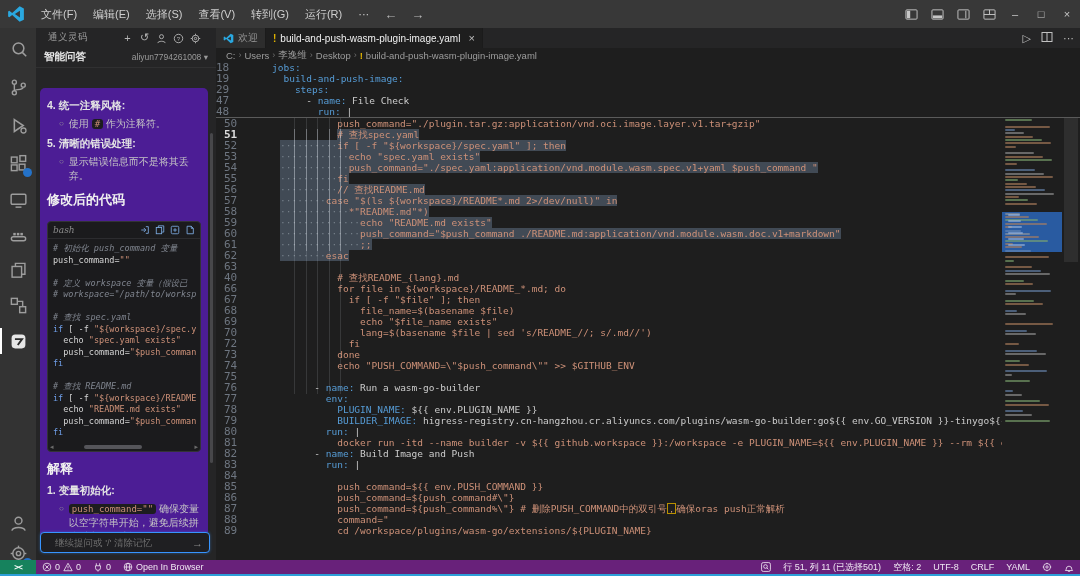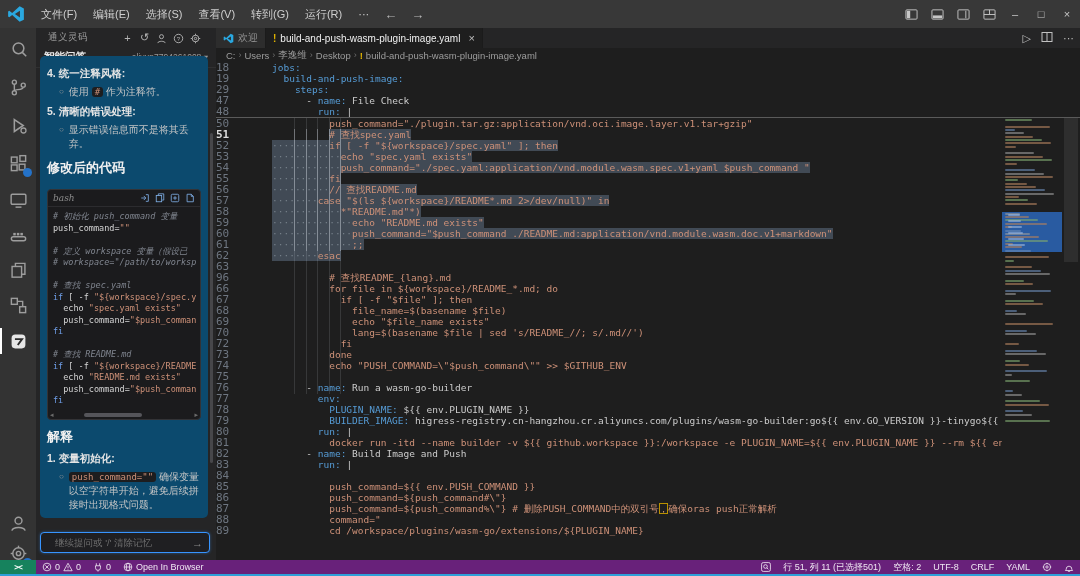--- a/index.html
+++ b/index.html
@@ -31,21 +31,21 @@
   #sidebar{left:36px;top:28px;width:180px;height:532px;background:#252526;overflow:hidden;}
   #sb-head{left:0;top:0;width:180px;height:19px;display:flex;align-items:center;padding:0 12px;}
   #sb-title{color:#9d9d9d;font-size:9.5px;flex:1;letter-spacing:.5px;}
   .sb-hic{color:#b5b5b5;font-size:11px;width:17px;text-align:center;}
   .sb-hic svg{width:11px;height:11px;vertical-align:-2px;}
   #sb-row2{left:0;top:19px;width:180px;height:21px;display:flex;align-items:center;padding:0 8px;border-bottom:1px solid #303031;}
   #qa-tab{color:#e8e8e8;font-size:10.5px;font-weight:bold;flex:1;}
   #account{color:#9a9a9a;font-size:8.5px;}
   #sb-scrollbar{right:3px;top:105px;width:3px;height:330px;background:#47474a;border-radius:2px;}
 
-  #chat-card{left:4px;top:28px;width:168px;height:462px;background:#0c4a6e;border-radius:5px;padding:6px 7px;overflow:hidden;}
+  #chat-card{left:4px;top:60px;width:168px;height:462px;background:#4c1d95;border-radius:5px;padding:6px 7px;overflow:hidden;}
   .ci-t{color:#e4e4e4;font-size:10.5px;font-weight:bold;margin:5px 0 4px 0;}
   .ci-b{display:flex;gap:5px;color:#c6c6c6;font-size:10px;line-height:14px;margin:0 0 6px 12px;}
   .ci-dot{color:#9a9a9a;font-size:8px;line-height:14px;}
   .chip{background:#1d1d1f;border-radius:3px;padding:0 3px;font-family:"DejaVu Sans Mono",monospace;font-size:9px;color:#ce9178;}
   .chat-h3{color:#f0f0f0;font-size:13px;font-weight:bold;margin:8px 0 6px 0;}
   #codeblock{background:#1b1b1d;border:1px solid #333336;border-radius:4px;margin:12px 0 4px 0;}
   #cb-head{height:17px;display:flex;align-items:center;padding:0 5px;border-bottom:1px solid #2c2c2f;}
   #cb-lang{color:#8b8b8b;font-size:9px;font-style:italic;flex:1;font-family:"DejaVu Serif",serif;}
   .cb-ic{margin-left:5px;display:inline-flex;}
   .cb-ic svg{width:10px;height:10px;}
@@ -84,21 +84,21 @@
   .eline .ln{position:absolute;left:0;top:0;width:44px;text-align:left;color:#6e7681;font-size:11px;}
   .eline .ln.cur{color:#dcdcdc;font-weight:bold;}
   .eline .ctx{position:absolute;left:56px;top:0;right:0;overflow:hidden;}
   .tk-k{color:#569cd6;}
   .tk-p{color:#cccccc;}
   .tk-s{color:#ce9178;}
   .tk-box{color:#ce9178;outline:1px solid #b99000;outline-offset:-1px;}
   .selbg{background:#414a55;}
   .tk-wd{color:#76808a;}
   #sticky{position:absolute;left:0;top:0;width:864px;background:#1e1e1e;border-bottom:1px solid #5a5a5a;z-index:3;}
-  #codelines{position:absolute;left:0;top:56px;width:786px;}
+  #codelines{position:absolute;left:8px;top:56px;width:786px;}
   .iguide{position:absolute;width:1px;background:rgba(210,220,230,.14);z-index:1;}
   .iguide.bright{background:rgba(225,232,240,.34);}
 
   
   #minimap{left:1002px;top:62px;width:60px;height:498px;background:#1e1e1e;overflow:hidden;}
   .mm-stripe{position:absolute;height:2px;border-radius:1px;opacity:.6;}
   #mm-sel{position:absolute;left:0;width:60px;background:#2b66b8;opacity:.85;}
   #vscroll{left:1062px;top:62px;width:18px;height:498px;}
   #vscroll-handle{position:absolute;left:2px;top:0;width:14px;height:200px;background:rgba(120,120,120,.18);}
 
@@ -406,21 +406,21 @@
         <div class="eline"><span class="ln">54</span><span class="ctx"><span class="tk-wd selbg">············</span><span class="tk-s selbg">push_command="./spec.yaml:application/vnd.module.wasm.spec.v1+yaml $push_command "</span></span></div>
         <div class="eline"><span class="ln">55</span><span class="ctx"><span class="tk-wd selbg">··········</span><span class="tk-s selbg">fi</span></span></div>
         <div class="eline"><span class="ln">56</span><span class="ctx"><span class="tk-wd selbg">··········</span><span class="tk-s selbg">// 查找README.md</span></span></div>
         <div class="eline"><span class="ln">57</span><span class="ctx"><span class="tk-wd selbg">········</span><span class="tk-s selbg">case "$(ls ${workspace}/README*.md 2&gt;/dev/null)" in</span></span></div>
         <div class="eline"><span class="ln">58</span><span class="ctx"><span class="tk-wd selbg">············</span><span class="tk-s selbg">*"README.md"*)</span></span></div>
         <div class="eline"><span class="ln">59</span><span class="ctx"><span class="tk-wd selbg">··············</span><span class="tk-s selbg">echo "README.md exists"</span></span></div>
         <div class="eline"><span class="ln">60</span><span class="ctx"><span class="tk-wd selbg">··············</span><span class="tk-s selbg">push_command="$push_command ./README.md:application/vnd.module.wasm.doc.v1+markdown"</span></span></div>
         <div class="eline"><span class="ln">61</span><span class="ctx"><span class="tk-wd selbg">··············</span><span class="tk-s selbg">;;</span></span></div>
         <div class="eline"><span class="ln">62</span><span class="ctx"><span class="tk-wd selbg">········</span><span class="tk-s selbg">esac</span></span></div>
         <div class="eline"><span class="ln">63</span><span class="ctx"></span></div>
-        <div class="eline"><span class="ln">96</span><span class="ctx"><span>          </span><span class="tk-s"># 查找README_{lang}.md</span></span></div>
+        <div class="eline"><span class="ln">40</span><span class="ctx"><span>          </span><span class="tk-s"># 查找README_{lang}.md</span></span></div>
         <div class="eline"><span class="ln">66</span><span class="ctx"><span>          </span><span class="tk-s">for file in ${workspace}/README_*.md; do</span></span></div>
         <div class="eline"><span class="ln">67</span><span class="ctx"><span>            </span><span class="tk-s">if [ -f "$file" ]; then</span></span></div>
         <div class="eline"><span class="ln">68</span><span class="ctx"><span>              </span><span class="tk-s">file_name=$(basename $file)</span></span></div>
         <div class="eline"><span class="ln">69</span><span class="ctx"><span>              </span><span class="tk-s">echo "$file_name exists"</span></span></div>
         <div class="eline"><span class="ln">70</span><span class="ctx"><span>              </span><span class="tk-s">lang=$(basename $file | sed 's/README_//; s/.md//')</span></span></div>
         <div class="eline"><span class="ln">72</span><span class="ctx"><span>            </span><span class="tk-s">fi</span></span></div>
         <div class="eline"><span class="ln">73</span><span class="ctx"><span>          </span><span class="tk-s">done</span></span></div>
         <div class="eline"><span class="ln">74</span><span class="ctx"><span>          </span><span class="tk-s">echo "PUSH_COMMAND=\"$push_command\"" &gt;&gt; $GITHUB_ENV</span></span></div>
         <div class="eline"><span class="ln">75</span><span class="ctx"></span></div>
         <div class="eline"><span class="ln">76</span><span class="ctx"><span>      </span><span class="tk-p">- </span><span class="tk-k">name:</span><span class="tk-p"> Run a wasm-go-builder</span></span></div>

